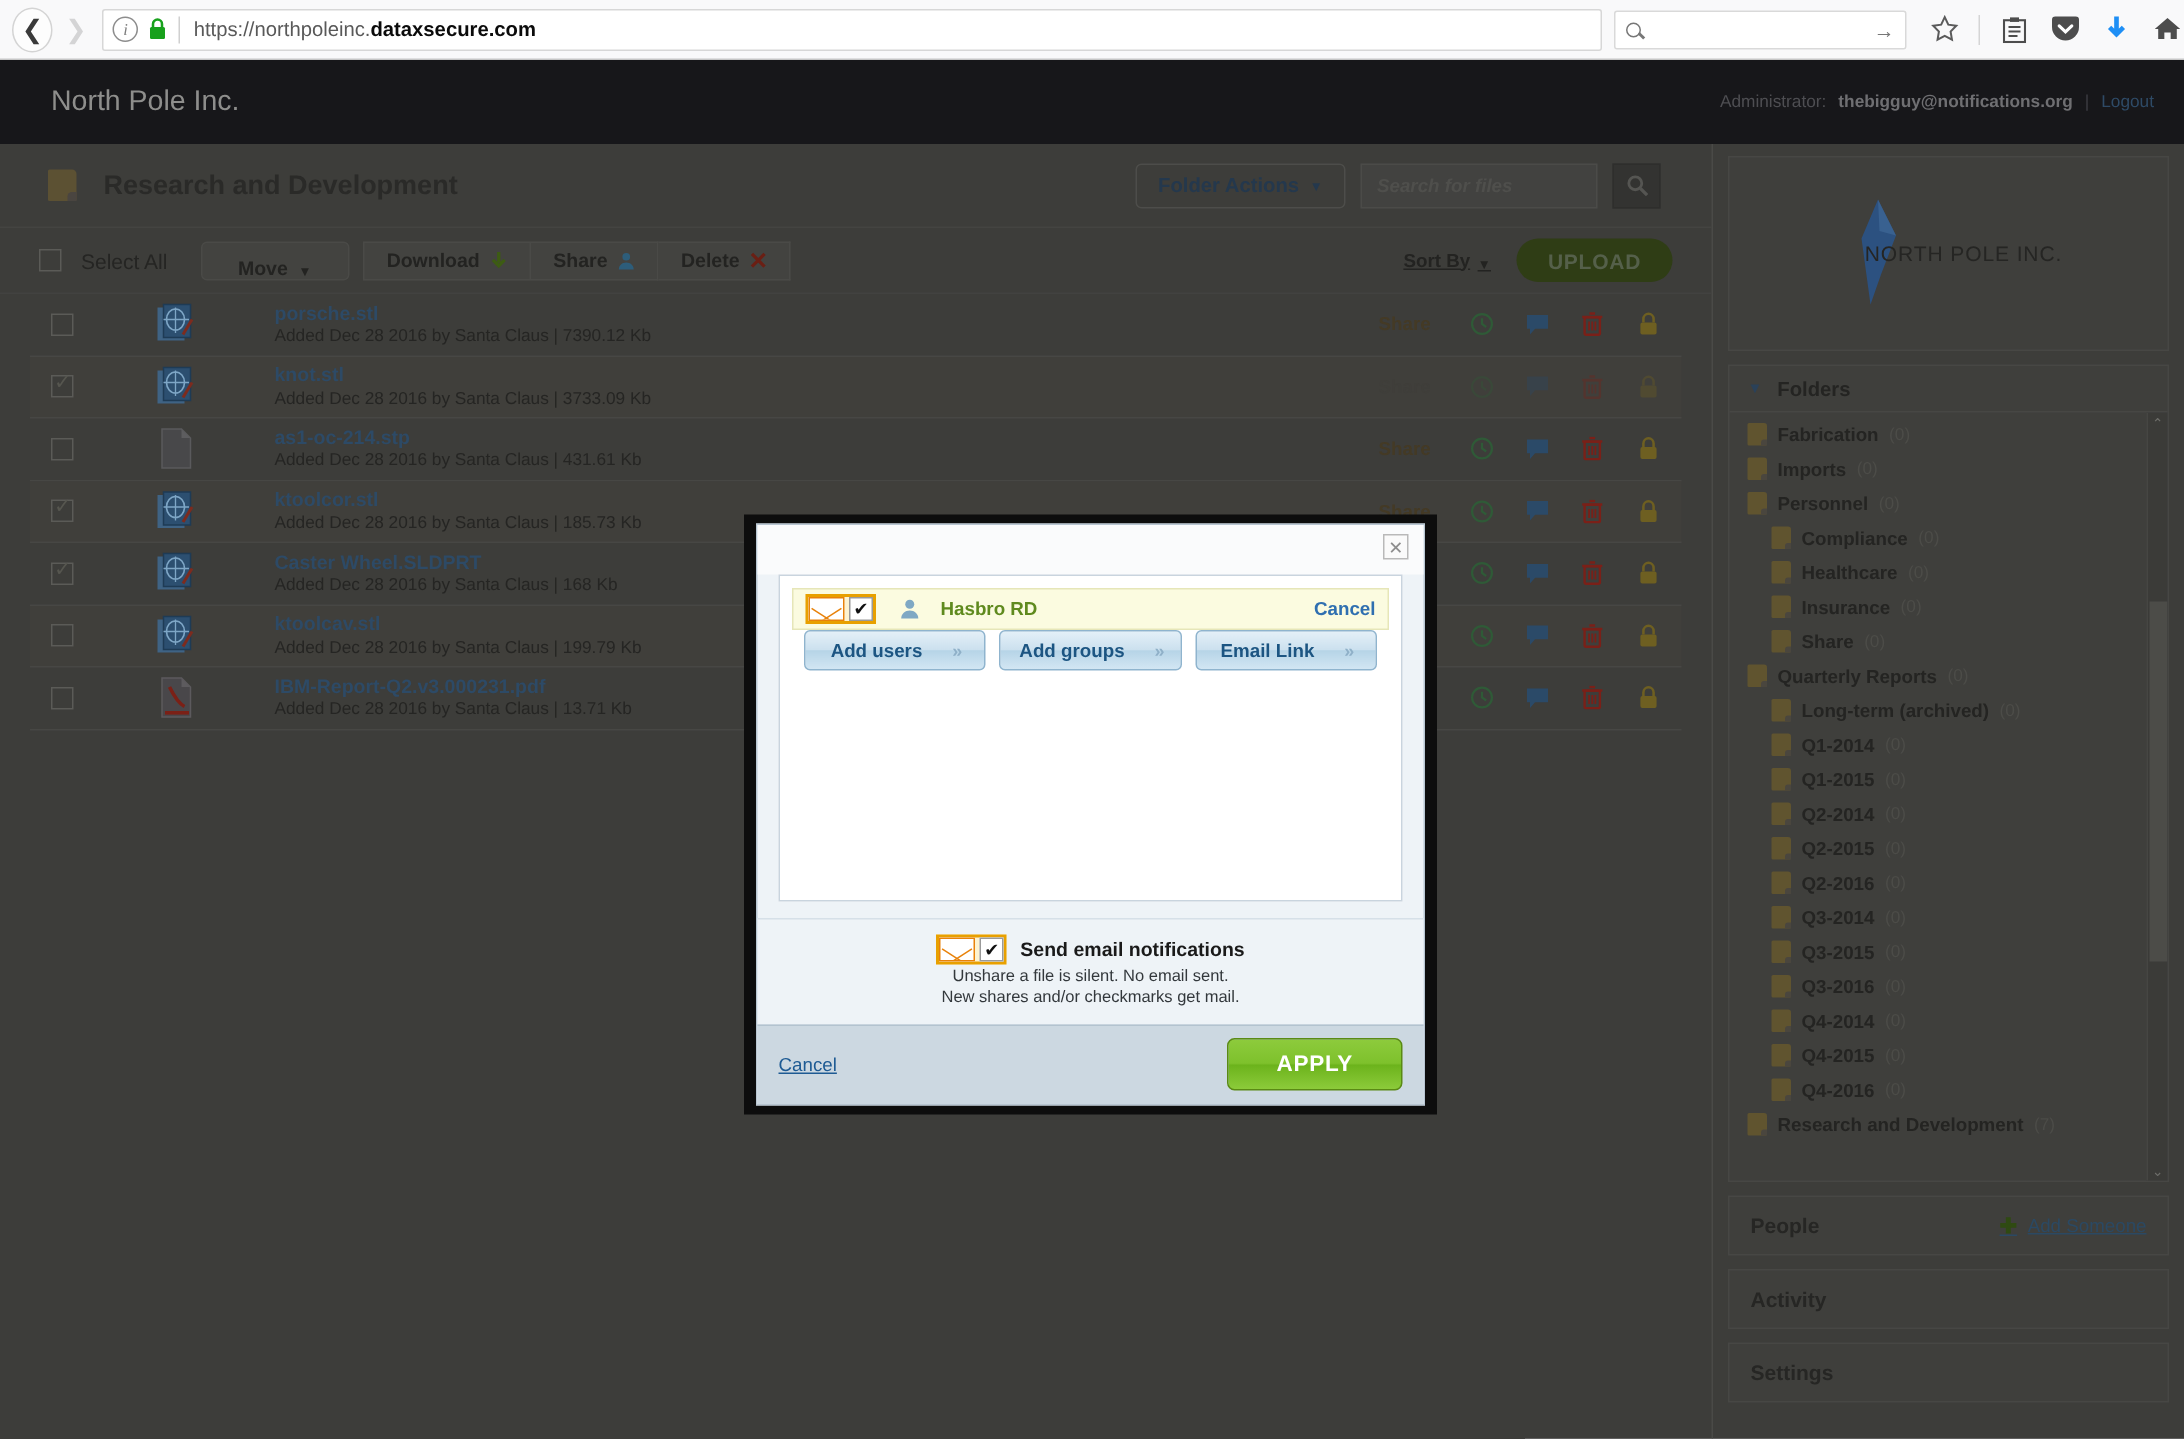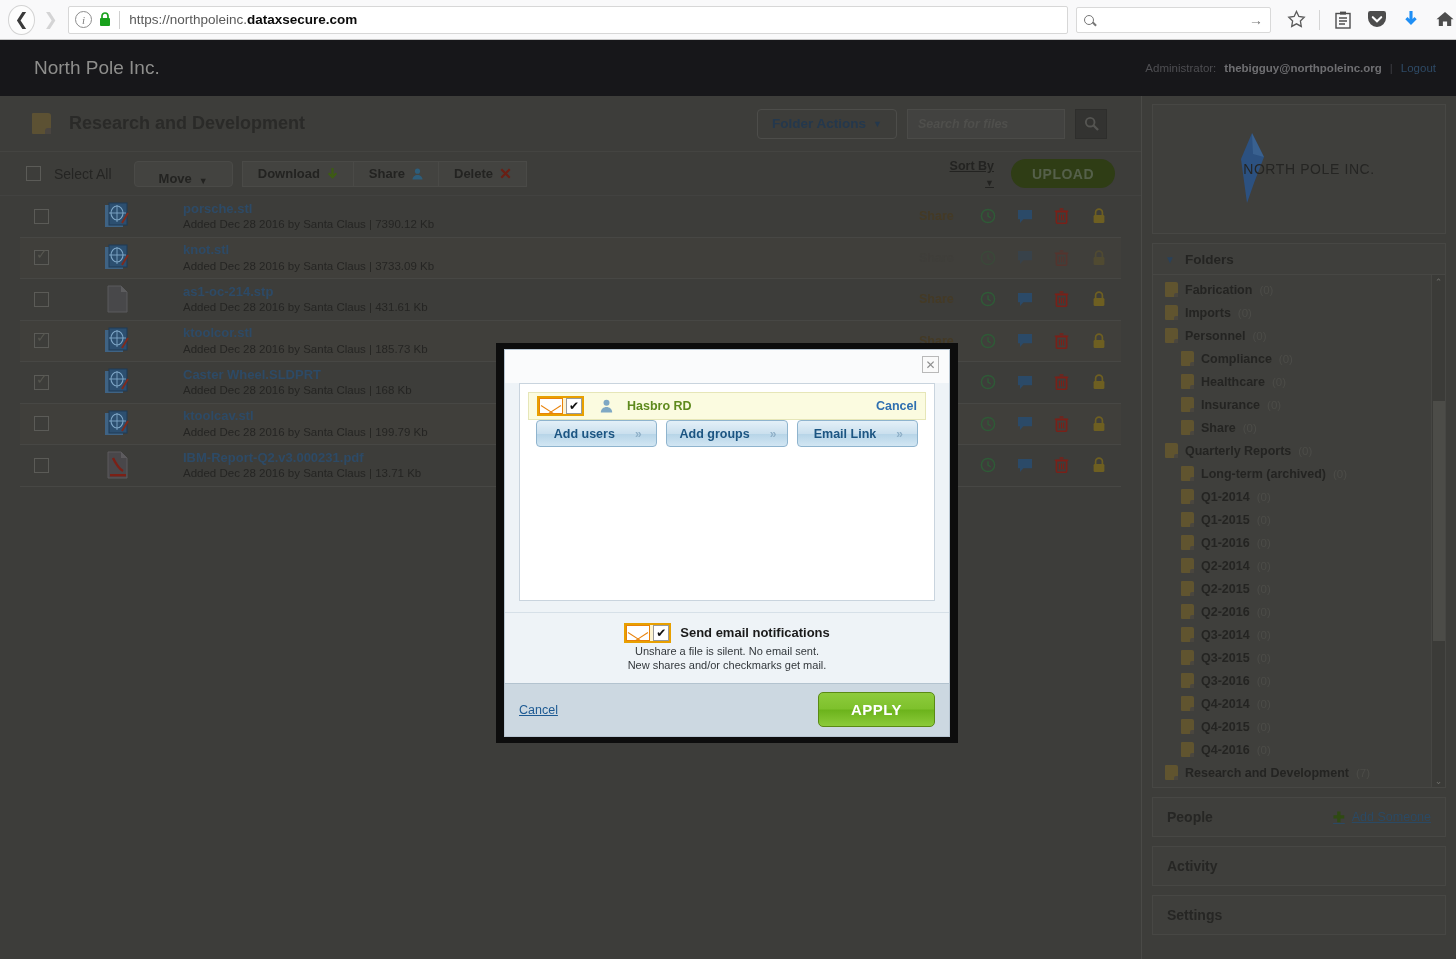--- a/index.html
+++ b/index.html
@@ -130,21 +130,21 @@
   #select-all-label { margin-left: 13px; font-size: 14px; color: #252523; }
   #btn-group { margin-left: 22px; display: flex; align-items: center; }
   .tbtn {
     height: 26px; padding: 0 15px; display: flex; align-items: center; gap: 7px;
     font-size: 13px; font-weight: 700; color: #232321;
     background: #434340; border: 1px solid #4a4a47;
   }
   .tbtn.sep { border-left: none; }
   #move-btn { border-radius: 4px; margin-right: 9px; padding: 0 24px; align-items: flex-end; }
   #sortby { margin-left: auto; font-size: 12.5px; font-weight: 700; color: #232321;
-            text-decoration: underline; display:flex; align-items:flex-end; gap:5px;flex-direction:column; }
+            text-decoration: underline; display:flex; align-items:flex-end; gap:5px; }
   #upload-btn {
     margin-left: 17px; margin-right: 26px; width: 104px; height: 29px; border-radius: 15px;
     background: #2f3d15; display: flex; align-items: center; justify-content: center;
     font-size: 14px; font-weight: 700; color: #55604a; letter-spacing: .5px;
   }
 
   
   #file-list { padding: 0 20px 0 20px; }
   .frow {
     height: 41.5px; display: flex; align-items: center;
@@ -344,21 +344,21 @@
     </span>
   </div>
 </div>
 
 <div id="app">
 
   <div id="topbar">
     <div id="brand">North Pole Inc.</div>
     <div id="admin-block">
       <span>Administrator:</span>
-      <b>thebigguy@northpoleinc.org</b>
+      <b>thebigguy@notifications.org</b>
       <span id="admin-sep">|</span>
       <span id="logout">Logout</span>
     </div>
   </div>
 
   <div id="content">
 
     <div id="folder-header">
       <span class="folder-ico"></span>
       <div id="folder-title">Research and Development</div>
@@ -763,25 +763,20 @@
               <span class="cnt">(0)</span>
             </div>
             <div class="tnode d2">
               <span class="fi"></span>
               <span>Q1-2014</span>
               <span class="cnt">(0)</span>
             </div>
             <div class="tnode d2">
               <span class="fi"></span>
               <span>Q1-2015</span>
-              <span class="cnt">(0)</span>
-            </div>
-            <div class="tnode d2">
-              <span class="fi"></span>
-              <span>Q1-2016</span>
               <span class="cnt">(0)</span>
             </div>
             <div class="tnode d2">
               <span class="fi"></span>
               <span>Q2-2014</span>
               <span class="cnt">(0)</span>
             </div>
             <div class="tnode d2">
               <span class="fi"></span>
               <span>Q2-2015</span>

